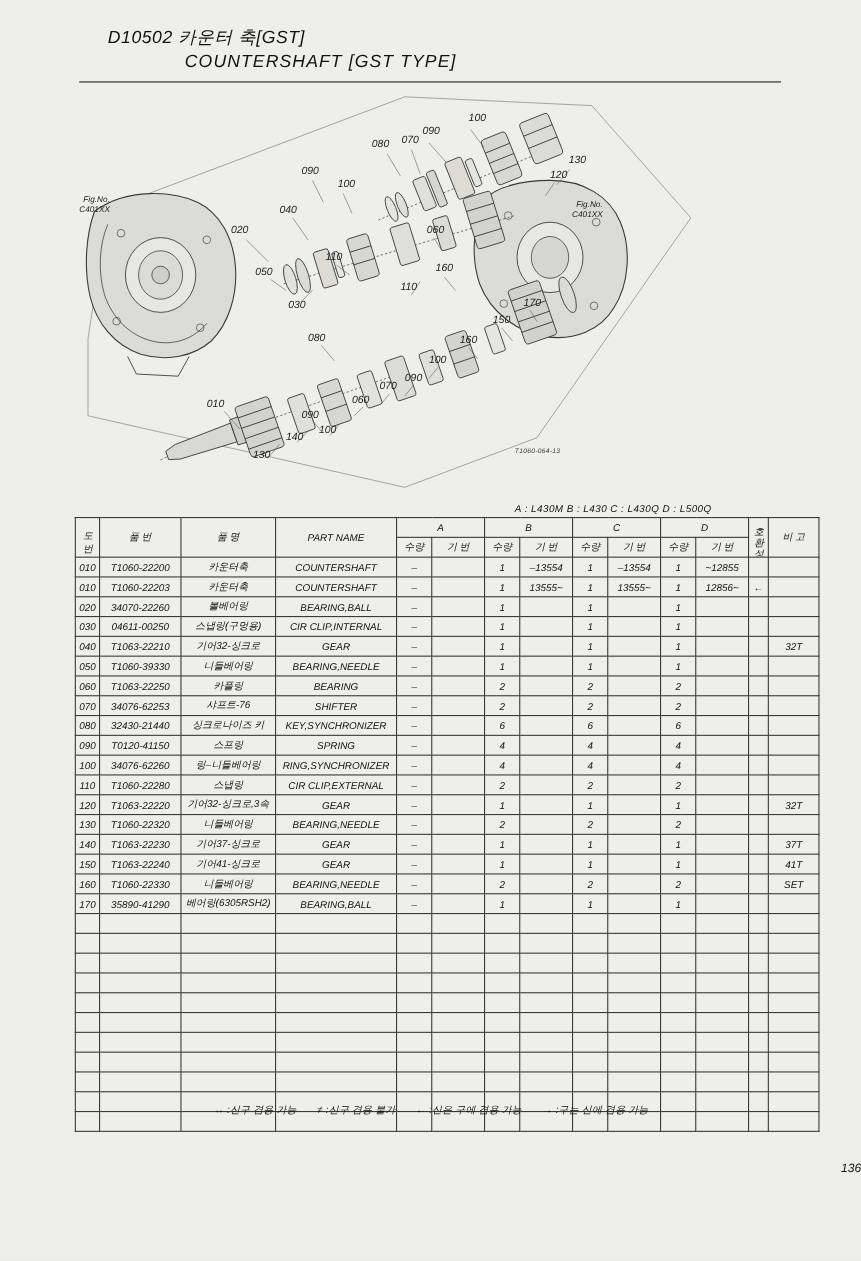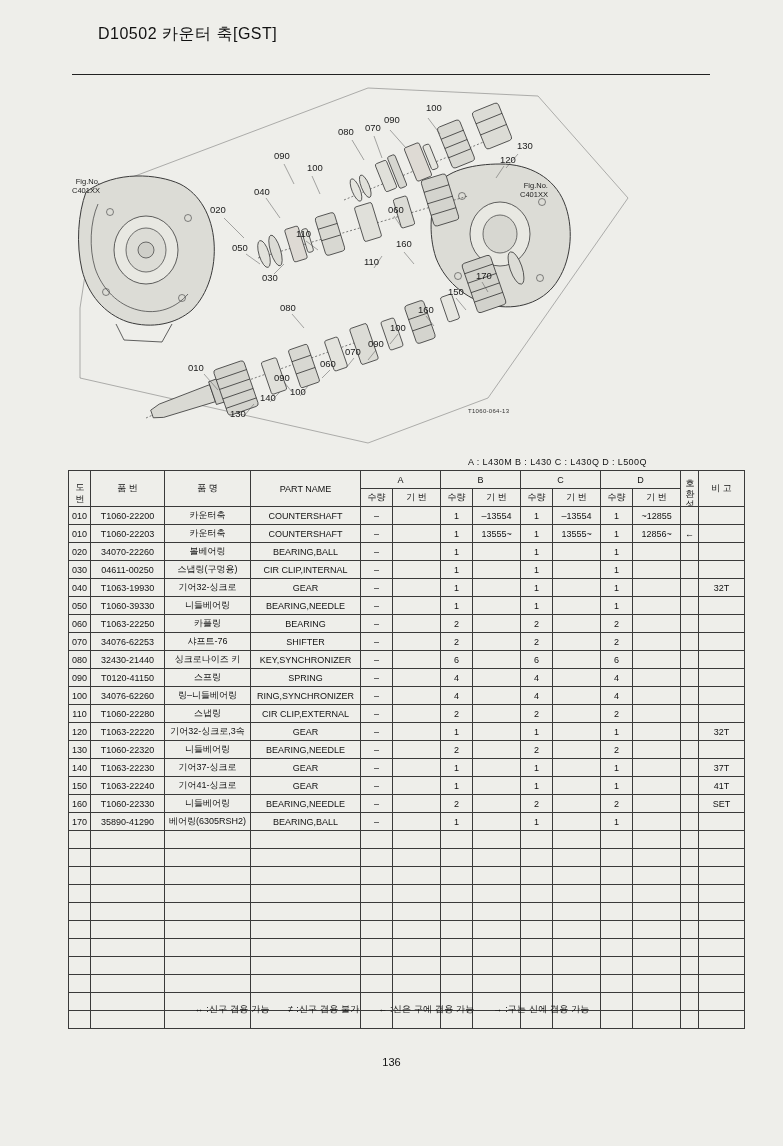--- a/index.html
+++ b/index.html
@@ -14,20 +14,21 @@
     font-family: "Liberation Sans", sans-serif;
     color: #1a1a1a;
     overflow: hidden;
   }
   .page {
     position: absolute;
     left: 0; top: 0;
     width: 783px;
     height: 1146px;
     background: #eeeeea;
+    font-style: italic;
   }
   
   .title-block {
     position: absolute;
     left: 72px;
     top: 24px;
     width: 640px;
   }
   .title-ko {
     font-size: 16px;
@@ -144,38 +145,39 @@
     font-size: 9px;
     color: #111;
     letter-spacing: .2px;
   }
   .footnote span { margin: 0 8px; text-align: center; }
   .pageno {
     position: absolute;
     left: 0;
     top: 1056px;
     width: 783px;
-    text-align: center;
+    text-align: right;
     font-size: 11px;
     color: #111;
   }
   .edgemark {
     position:absolute;
     bottom: 2px;
     font-size: 6px;
     color: #b9b9b4;
   }
 </style>
 </head>
 <body>
 
 <div class="page">
 
   <div class="title-block">
     <div class="title-ko">D10502 카운터 축[GST]</div>
+    <div class="title-en">COUNTERSHAFT [GST TYPE]</div>
     <div class="title-rule"></div>
   </div>
 
   <div class="illus">
     <svg width="648" height="370" viewBox="0 0 648 370">
       <g stroke="#2b2b2b" fill="none" stroke-width="0.7">
 
         <path d="M12 230 L12 300 L300 365 L420 320 L560 120 L470 18 L300 10 L30 112 Z" stroke="#555" stroke-width="0.8" fill="none" opacity="0.55"></path>
 
         <g transform="translate(8,96)">
@@ -482,21 +484,21 @@
             <td class="num"></td>
             <td class="num">1</td>
             <td class="num"></td>
             <td class="num">1</td>
             <td class="num"></td>
             <td class="num"></td>
             <td class="num"></td>
           </tr>
           <tr class="row-red">
             <td class="num">040</td>
-            <td class="num">T1063-19930</td>
+            <td class="num">T1063-22210</td>
             <td class="lft">기어32-싱크로</td>
             <td class="lft">GEAR</td>
             <td class="num">–</td>
             <td class="num"></td>
             <td class="num">1</td>
             <td class="num"></td>
             <td class="num">1</td>
             <td class="num"></td>
             <td class="num">1</td>
             <td class="num"></td>

